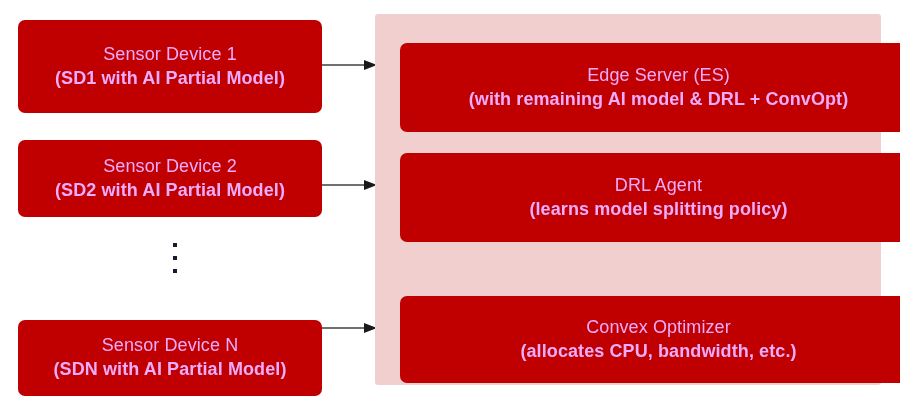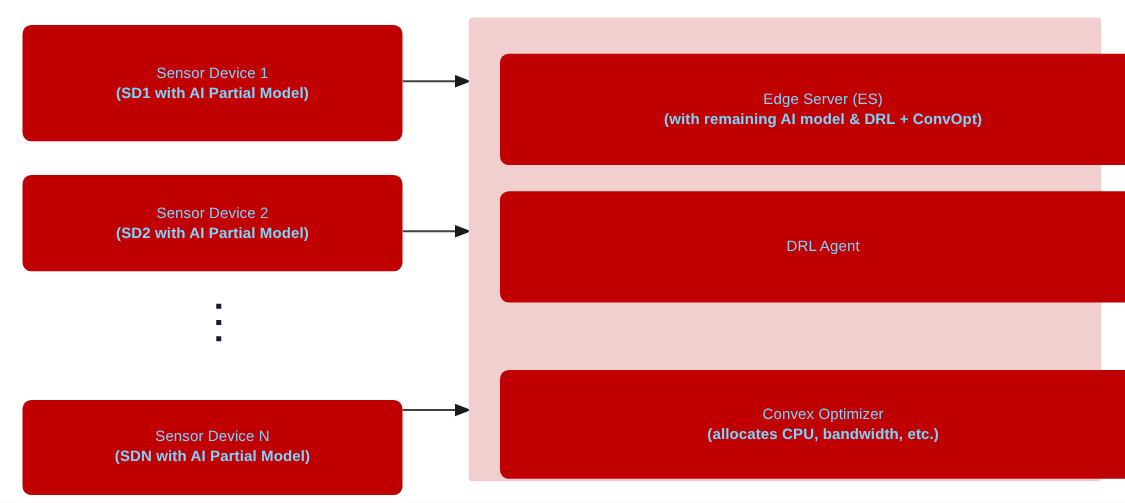--- a/index.html
+++ b/index.html
@@ -27,28 +27,28 @@
     height: 371px;
     background: #f2cfcf;
     border-radius: 3px;
   }
 
   
   .redbox {
     position: absolute;
     background: #c00000;
     border-radius: 7px;
-    color: #7dd3fc;
+    color: #f0abfc;
     display: flex;
     flex-direction: column;
     align-items: center;
     justify-content: center;
     text-align: center;
     line-height: 1.32;
-    font-size: 12px;
+    font-size: 18px;
     letter-spacing: 0.1px;
     box-sizing: border-box;
     padding: 5px 8px;
   }
   .redbox .l1 { display: block; }
   .redbox .l2 { display: block; font-weight: bold; }
 
   
   .dev1 { left: 18px;  top: 20px;  width: 304px; height: 93px; }
   .dev2 { left: 18px;  top: 140px; width: 304px; height: 77px; }
@@ -138,20 +138,21 @@
 
   <div class="panel"></div>
 
   <div class="redbox inner es">
     <span class="l1">Edge Server (ES)</span>
     <span class="l2">(with remaining AI model &amp; DRL + ConvOpt)</span>
   </div>
 
   <div class="redbox inner drl">
     <span class="l1">DRL Agent</span>
+    <span class="l2">(learns model splitting policy)</span>
   </div>
 
   <div class="redbox inner copt">
     <span class="l1">Convex Optimizer</span>
     <span class="l2">(allocates CPU, bandwidth, etc.)</span>
   </div>
 
 </div>
 
 </body></html>

